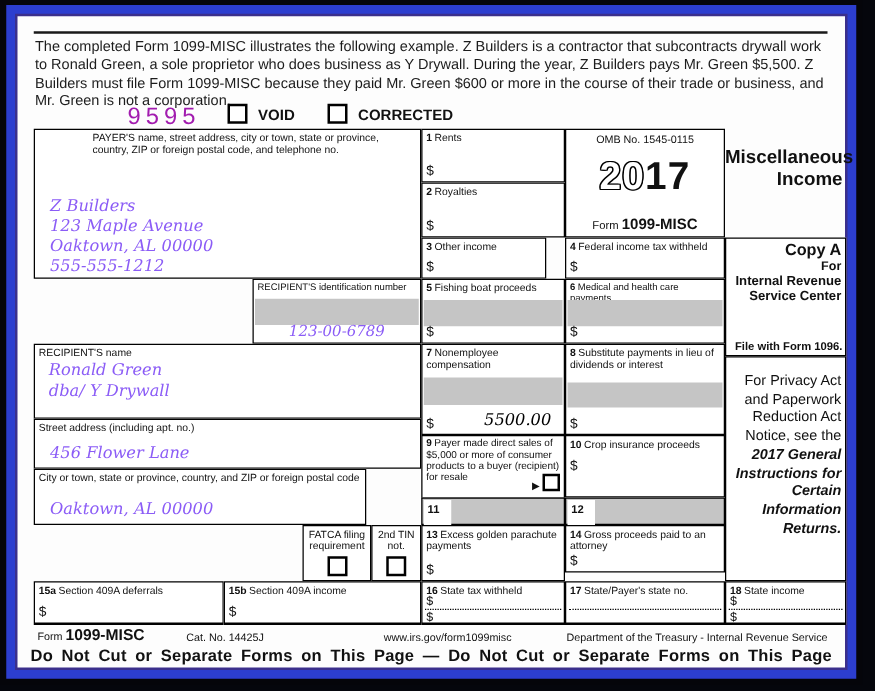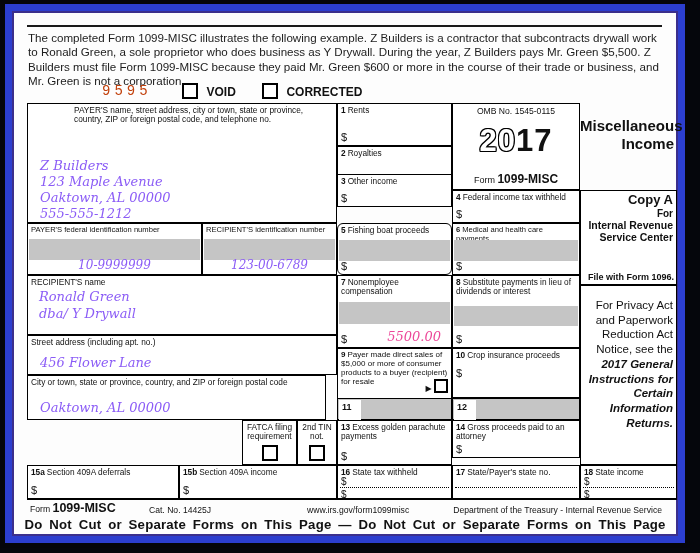--- a/index.html
+++ b/index.html
@@ -4,35 +4,35 @@
 <style>
   html,body{margin:0;padding:0;}
   body{background:#000;}
   .stage{position:relative;width:700px;height:553px;background:#05060c;overflow:hidden;
          font-family:"Liberation Sans",sans-serif;color:#111;}
   .paper{position:absolute;left:14px;top:13px;width:662px;height:521px;background:#fdfdfd;
          box-shadow:0 0 0 2px #3b2f8c, 0 0 0 9px #2c3ecf, 0 0 0 14px #05050a;}
   .topline{position:absolute;left:13px;right:14px;top:12px;border-top:2px solid #1a1a1a;}
   .intro{position:absolute;left:14px;top:18px;width:640px;font-size:11.6px;line-height:1.24;color:#1c1c1c;}
   .precode{position:absolute;left:0;top:70px;width:100%;height:18px;}
-  .code9595{position:absolute;left:88px;top:0;font-family:Liberation Mono, monospace;
-            font-size:14px;letter-spacing:4px;color:#c2410c;}
+  .code9595{position:absolute;left:88px;top:0;font-family:Liberation Sans, sans-serif;
+            font-size:19px;letter-spacing:4px;color:#a21caf;}
   .chk{display:inline-block;width:12px;height:12px;border:2px solid #000;background:#fff;vertical-align:-2px;}
   .chklbl{font-size:12px;font-weight:bold;margin-left:4px;vertical-align:1px;}
   .voidwrap{position:absolute;left:168px;top:0;}
   .corrwrap{position:absolute;left:248px;top:0;}
   .tbl{position:absolute;left:13px;top:90px;width:650px;height:397px;}
   .c{position:absolute;box-sizing:border-box;border:1px solid #000;padding:2px 3px;
      font-size:8.3px;line-height:1.12;background:#fff;}
   .bn{font-weight:bold;margin-right:2px;}
   .dollar{position:absolute;left:3px;bottom:2px;font-size:11px;color:#111;}
   .hw{font-family:"DejaVu Serif",serif;font-style:italic;font-size:13px;color:#8b5cf6;}
   .band{position:absolute;left:1px;right:1px;background:#c5c5c5;}
   .amt{position:absolute;right:10px;bottom:2px;font-family:"DejaVu Serif",serif;font-style:italic;
-       font-size:13px;color:#ec4899;}
+       font-size:13px;color:#000000;}
   .idval{position:absolute;left:0;right:0;bottom:2px;text-align:center;}
   .entries{position:absolute;left:12px;top:54px;line-height:16px;}
   .graychip{position:absolute;left:150px;top:2px;width:60px;height:13px;background:#c5c5c5;}
   .numchip{position:absolute;left:1px;top:1px;width:22px;height:23px;background:#fff;
            font-size:9px;font-weight:bold;padding:2px 0 0 3px;box-sizing:border-box;}
   .gray{background:#c5c5c5;}
   .chkcell{text-align:center;}
   .chkcell .chk{margin-top:3px;}
   .b9chk{position:absolute;right:3px;bottom:4px;}
   .dotline{position:absolute;left:2px;right:2px;top:21px;border-bottom:1px dotted #000;}
@@ -90,43 +90,38 @@
       <div class="c" style="left:0;top:0;width:310px;height:120px;padding-left:46px;">
         <span>PAYER'S name, street address, city or town, state or province, country, ZIP or foreign postal code, and telephone no.</span>
         <div class="entries hw">
           <div>Z Builders</div>
           <div>123 Maple Avenue</div>
           <div>Oaktown, AL 00000</div>
           <div>555-555-1212</div>
         </div>
       </div>
 
-      <div class="c" style="left:0;top:120px;width:175px;height:52px;font-size:7.6px;">
-        <span>PAYER'S federal identification number</span>
-        <div class="band" style="top:15px;height:21px;"></div>
-        <div class="idval hw" style="font-size:12px;">10-9999999</div>
-      </div>
       <div class="c" style="left:175px;top:120px;width:135px;height:52px;font-size:7.6px;">
         <span>RECIPIENT'S identification number</span>
         <div class="band" style="top:15px;height:21px;"></div>
         <div class="idval hw" style="font-size:12px;">123-00-6789</div>
       </div>
 
       <div class="c" style="left:0;top:172px;width:310px;height:60px;">
         <span>RECIPIENT'S name</span>
         <div class="hw" style="margin:3px 0 0 8px;">Ronald Green</div>
         <div class="hw" style="margin:2px 0 0 8px;">dba/ Y Drywall</div>
       </div>
 
       <div class="c" style="left:0;top:232px;width:310px;height:40px;">
         <span>Street address (including apt. no.)</span>
         <div class="hw" style="position:absolute;left:12px;bottom:3px;">456 Flower Lane</div>
       </div>
 
-      <div class="c" style="left:0;top:272px;width:299px;height:45px;">
+      <div class="c" style="left:0;top:272px;width:266px;height:45px;">
         <span>City or town, state or province, country, and ZIP or foreign postal code</span>
         <div class="hw" style="position:absolute;left:12px;bottom:3px;">Oaktown, AL 00000</div>
       </div>
 
       <div class="c chkcell" style="left:215px;top:317px;width:55px;height:45px;">
         <span>FATCA filing requirement</span><br>
         <span class="chk"></span>
       </div>
       <div class="c chkcell" style="left:270px;top:317px;width:40px;height:45px;">
         <span>2nd TIN not.</span><br>
@@ -143,25 +138,25 @@
       </div>
 
       <div class="c" style="left:310px;top:0;width:115px;height:43px;">
         <span class="bn">1</span><span>Rents</span>
         <span class="dollar">$</span>
       </div>
       <div class="c" style="left:310px;top:43px;width:115px;height:44px;">
         <span class="bn">2</span><span>Royalties</span>
         <span class="dollar">$</span>
       </div>
-      <div class="c" style="left:310px;top:71px;width:115px;height:33px;">
+      <div class="c" style="left:310px;top:87px;width:100px;height:33px;">
         <span class="bn">3</span><span>Other income</span>
         <span class="dollar">$</span>
       </div>
-      <div class="c" style="left:310px;top:120px;width:115px;height:52px;border-radius:6px;">
+      <div class="c" style="left:310px;top:120px;width:115px;height:52px;">
         <span class="bn">5</span><span>Fishing boat proceeds</span>
         <div class="band" style="top:16px;height:21px;"></div>
         <span class="dollar">$</span>
       </div>
       <div class="c" style="left:310px;top:172px;width:115px;height:73px;">
         <span class="bn">7</span><span>Nonemployee compensation</span>
         <div class="band" style="top:26px;height:22px;"></div>
         <span class="dollar">$</span>
         <span class="amt">5500.00</span>
       </div>

